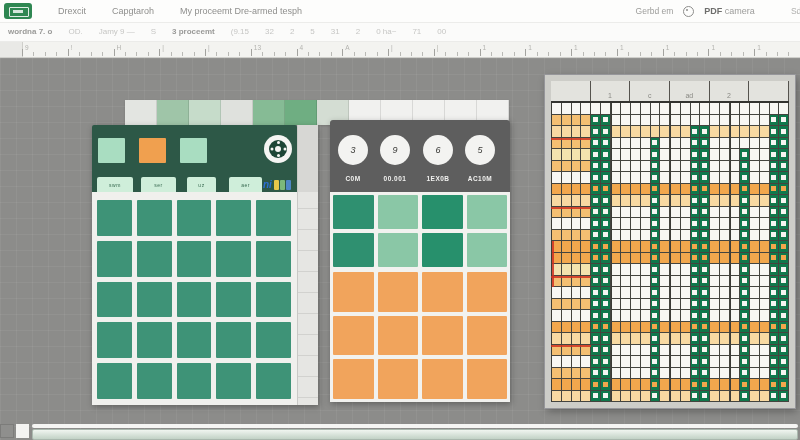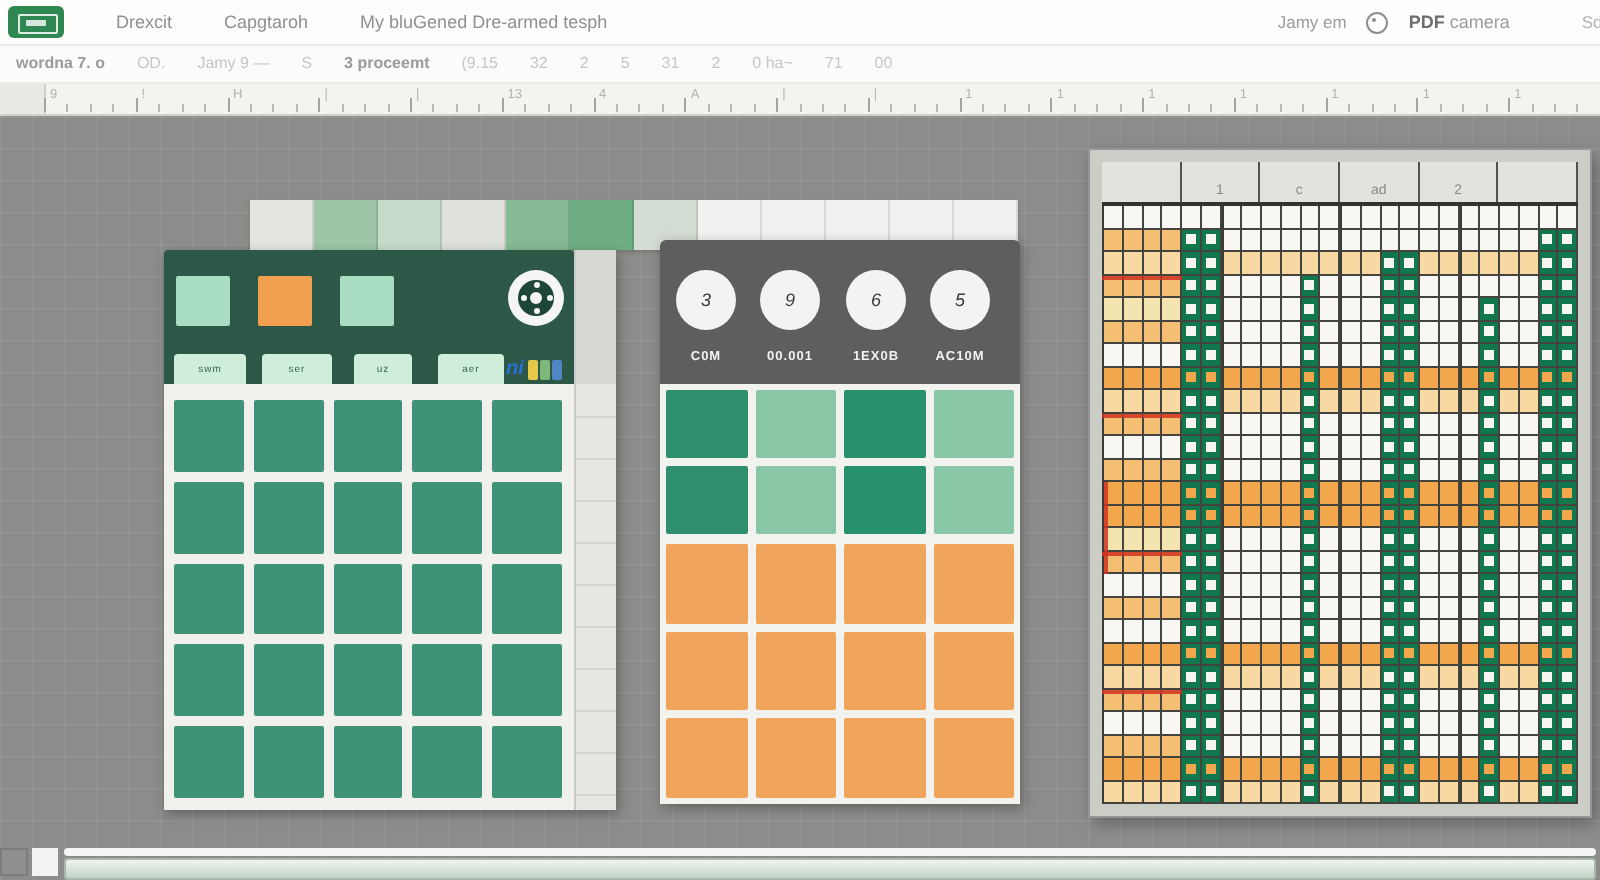--- a/index.html
+++ b/index.html
@@ -49,21 +49,21 @@
       linear-gradient(rgba(255,255,255,.05) 1px, transparent 1px),
       linear-gradient(90deg, rgba(255,255,255,.05) 1px, transparent 1px);
     background-size:16px 16px;}
 
   
   .mini-row{position:absolute;left:125px;top:42px;height:25px;display:flex;
     box-shadow:0 1px 2px rgba(0,0,0,.15);}
   .mini-cell{width:32px;height:25px;border-right:1px solid rgba(0,0,0,.10);box-sizing:border-box;}
 
   
-  .panel1{position:absolute;left:82px;top:67px;width:226px;height:280px;
+  .panel1{position:absolute;left:92px;top:67px;width:226px;height:280px;
     box-shadow:1px 2px 6px rgba(0,0,0,.3);}
   .p1-header{position:absolute;left:0;top:0;width:205px;height:67px;background:#2d5847;
     border-radius:2px 2px 0 0;}
   .p1-sq{position:absolute;top:13px;width:27px;height:25px;border-radius:1px;}
   .p1-circle{position:absolute;left:172px;top:10px;width:28px;height:28px;border-radius:50%;
     background:#f5f5f3;display:flex;align-items:center;justify-content:center;}
   .p1-circle .shutter{width:18px;height:18px;border-radius:50%;background:#1d4636;position:relative;}
   .p1-circle .shutter:after{content:"";position:absolute;left:6px;top:6px;width:6px;height:6px;
     background:#f5f5f3;border-radius:50%;}
   .p1-circle .shutter:before{content:"";position:absolute;left:7.5px;top:1px;width:3px;height:3px;
@@ -129,24 +129,24 @@
 
 <div id="screen">
 
   <div class="menubar">
     <div class="logo">
       <div class="logo-mark"></div>
     </div>
     <div class="menu-items" id="menu-items">
         <span class="menu-item">Drexcit</span>
         <span class="menu-item">Capgtaroh</span>
-        <span class="menu-item">My bluGened Dre-armed tesph</span>
+        <span class="menu-item">My proceemt Dre-armed tesph</span>
       </div>
     <div class="menu-right">
-      <span class="mr-text">Jamy em</span>
+      <span class="mr-text">Gerbd em</span>
       <span class="gear"></span>
       <span class="mr-pdf"><b>PDF</b><span> camera</span></span>
       <span class="mr-trail">Sdb</span>
     </div>
   </div>
 
   <div class="toolbar2" id="toolbar-items">
       <span class="tb-item tb-em">wordna 7. o</span>
       <span class="tb-item">OD.</span>
       <span class="tb-item">Jamy 9 —</span>

